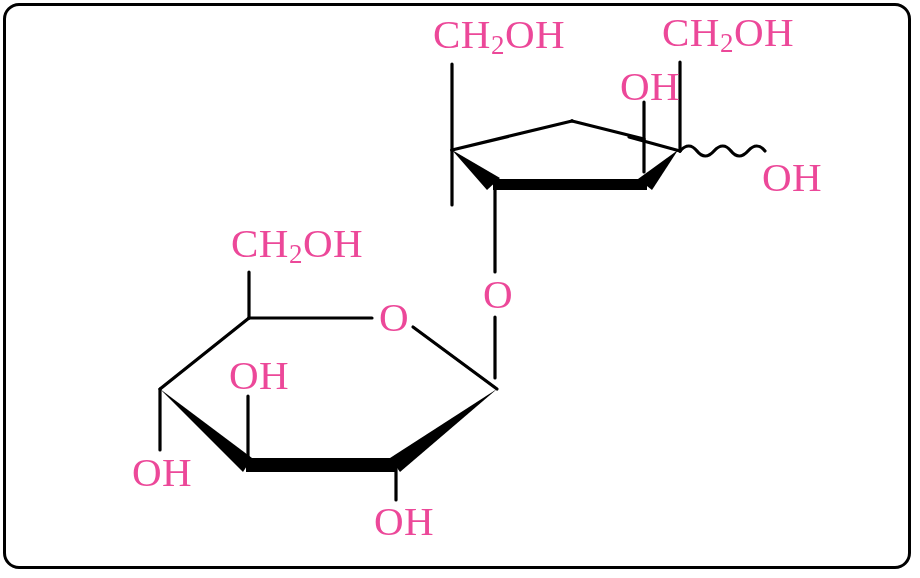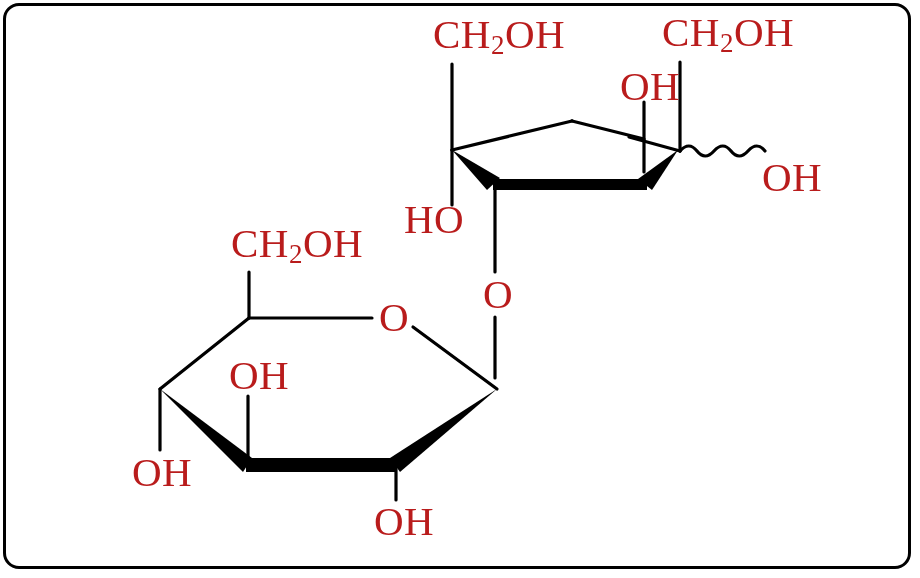--- a/index.html
+++ b/index.html
@@ -29,21 +29,21 @@
   }
   #structure {
     position: absolute;
     left: 0;
     top: 0;
     width: 920px;
     height: 578px;
   }
   .chem-label {
     position: absolute;
-    color: #b91c1c;
+    color: #ec4899;
     font-family: "Liberation Serif", "DejaVu Serif", serif;
     font-size: 41px;
     line-height: 41px;
     letter-spacing: 0.5px;
     white-space: nowrap;
     user-select: none;
   }
   .chem-label sub {
     font-size: 27px;
     line-height: 0;
@@ -117,21 +117,20 @@
   <div class="chem-label" style="left:433px; top:14px;">
     <span>CH</span><sub>2</sub><span>OH</span>
   </div>
 
   <div class="chem-label" style="left:662px; top:12px;">
     <span>CH</span><sub>2</sub><span>OH</span>
   </div>
 
   <div class="chem-label" style="left:620px; top:66px;">OH</div>
 
-  <div class="chem-label" style="left:404px; top:199px;">HO</div>
 
   <div class="chem-label" style="left:762px; top:157px;">OH</div>
 
   <div class="chem-label" style="left:483px; top:274px;">O</div>
 
   <div class="chem-label" style="left:231px; top:223px;">
     <span>CH</span><sub>2</sub><span>OH</span>
   </div>
 
   <div class="chem-label" style="left:379px; top:297px;">O</div>

